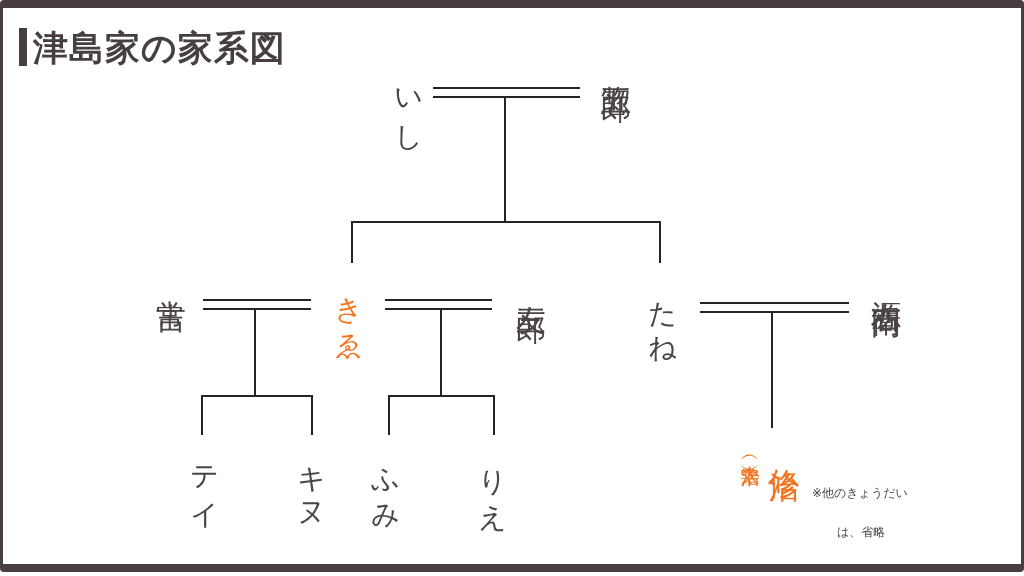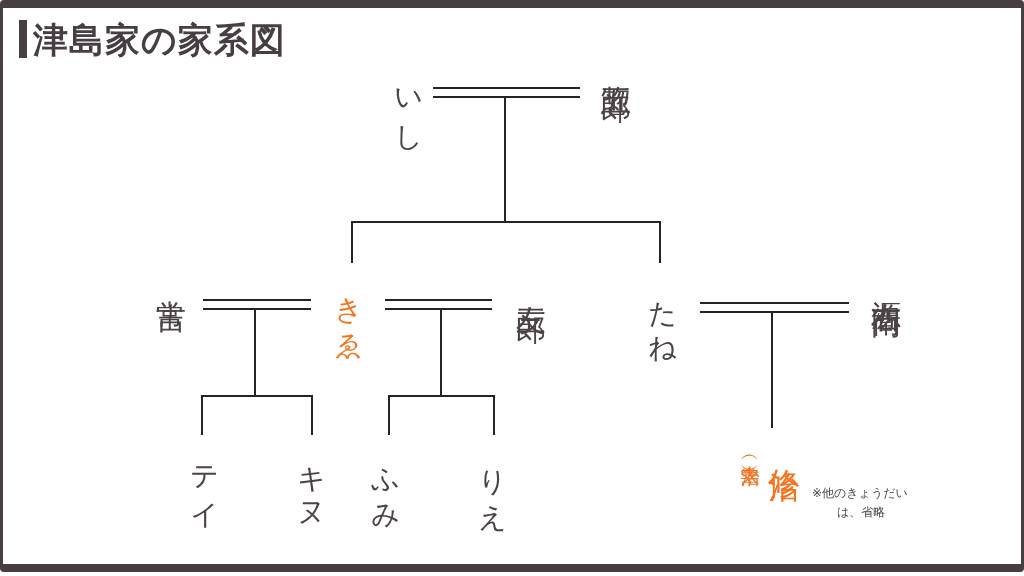--- a/index.html
+++ b/index.html
@@ -27,21 +27,21 @@
     border-top: 8px solid var(--frame);
     border-bottom: 8px solid var(--frame);
     border-left: 3px solid var(--frame);
     border-right: 3px solid var(--frame);
     border-radius: 4px;
     pointer-events: none;
   }
 
   .title-block {
     position: absolute;
-    left: 19px; top: 20px;
+    left: 19px; top: 28px;
     display: flex;
     align-items: center;
   }
   .title-marker {
     width: 8px; height: 38px;
     background: var(--frame);
     margin-right: 6px;
   }
   .title-text {
     font-size: 35px;
@@ -83,21 +83,21 @@
   }
 
   .note {
     position: absolute;
     left: 812px; top: 484px;
     font-size: 12px;
     color: var(--ink);
     line-height: 1.55;
     font-weight: 500;
   }
-  .note .indent { padding-left: 25px; }
+  .note .indent { padding-left: 25px; margin-top: 20px; }
 </style>
 </head>
 <body>
 
 <div class="canvas">
 
   <div class="frame"></div>
 
   <div class="title-block">
     <div class="title-marker"></div>

